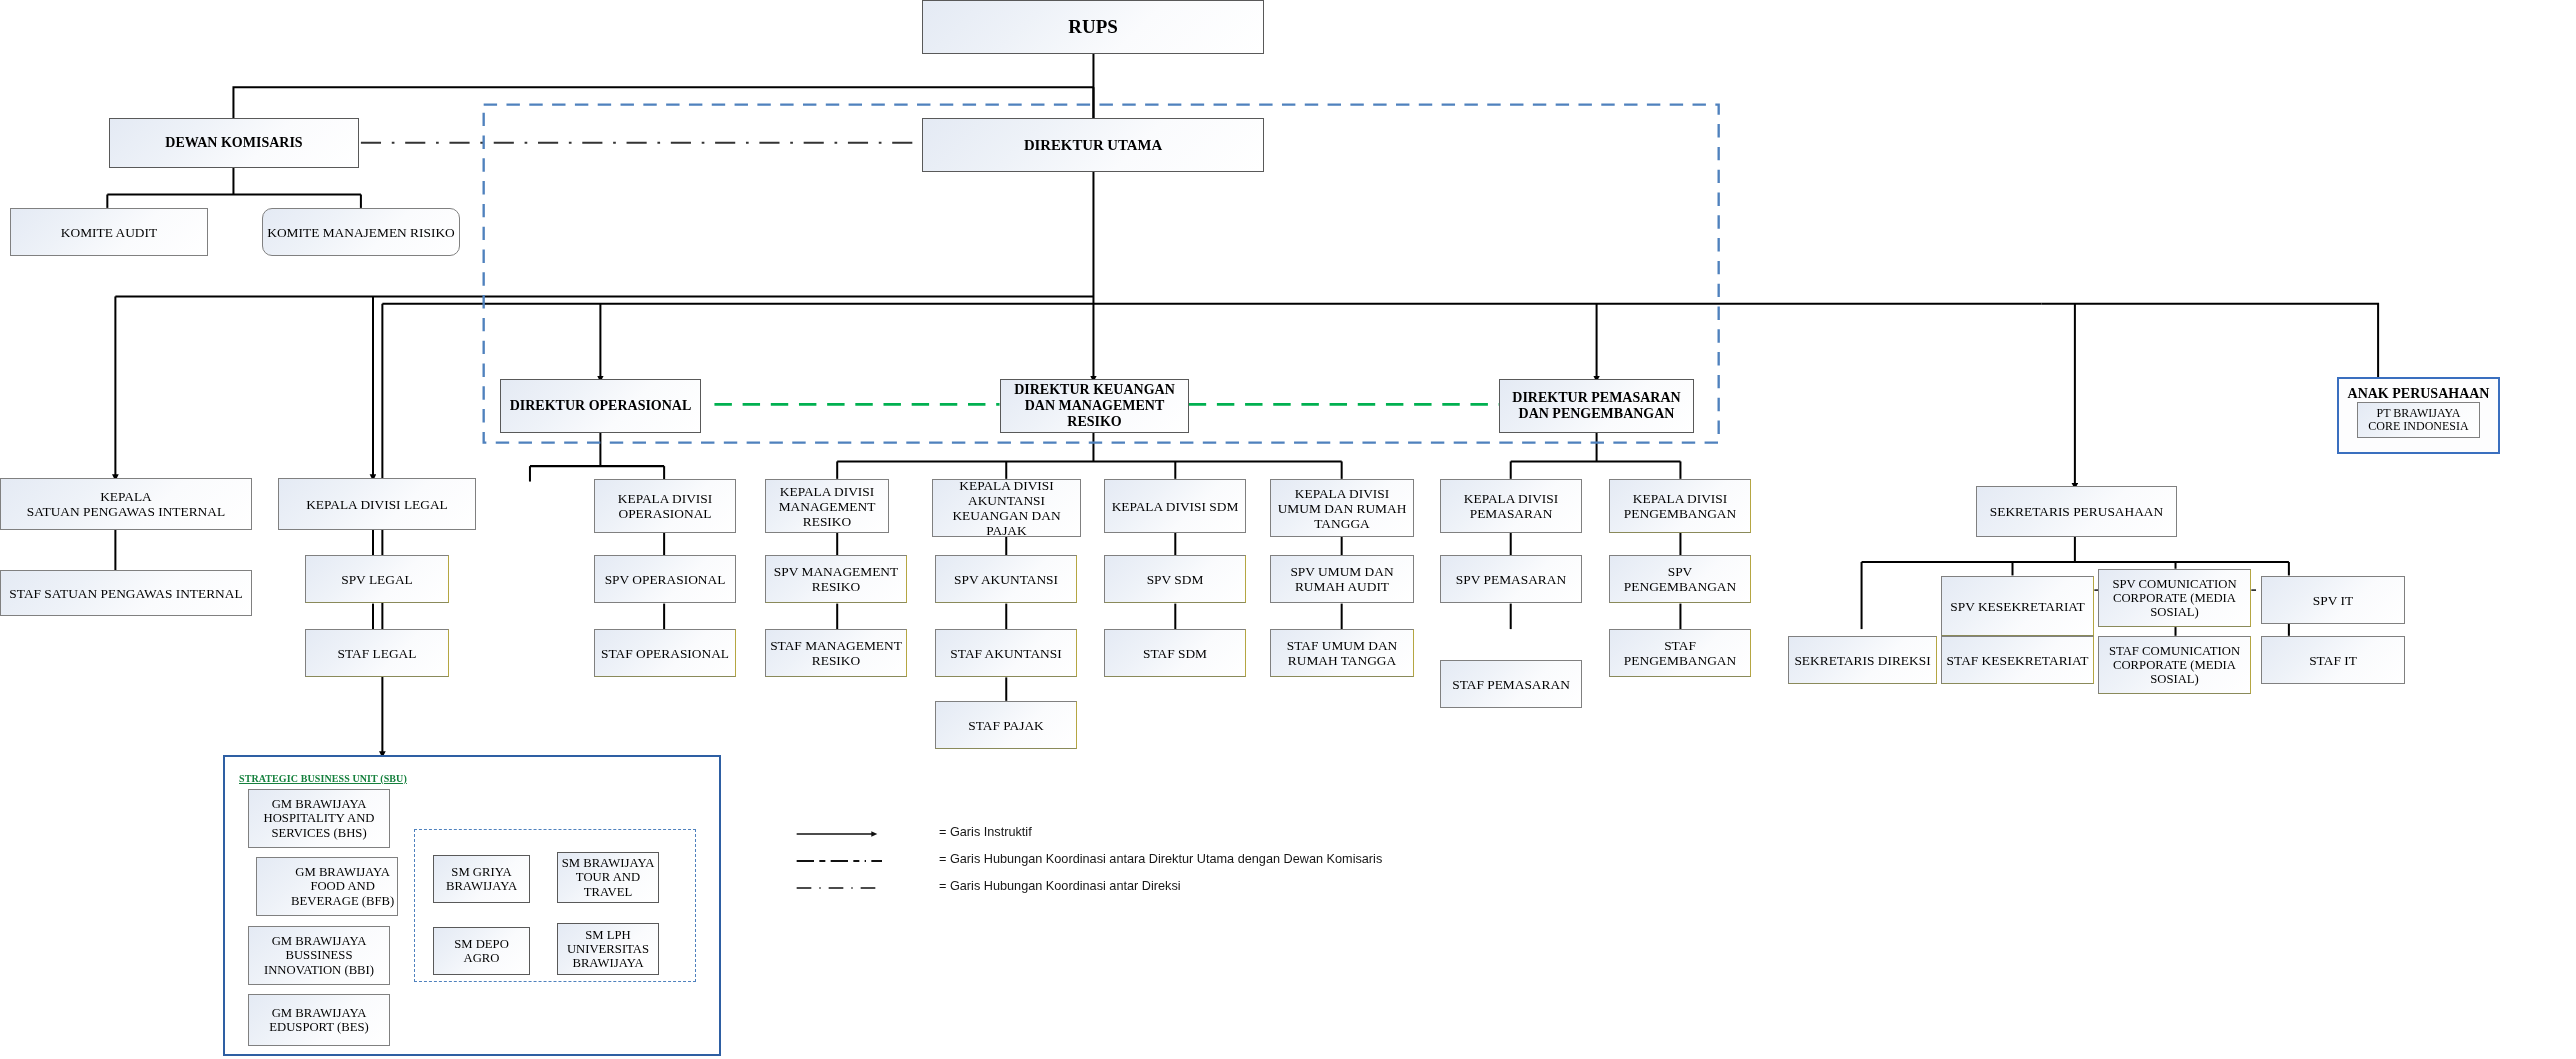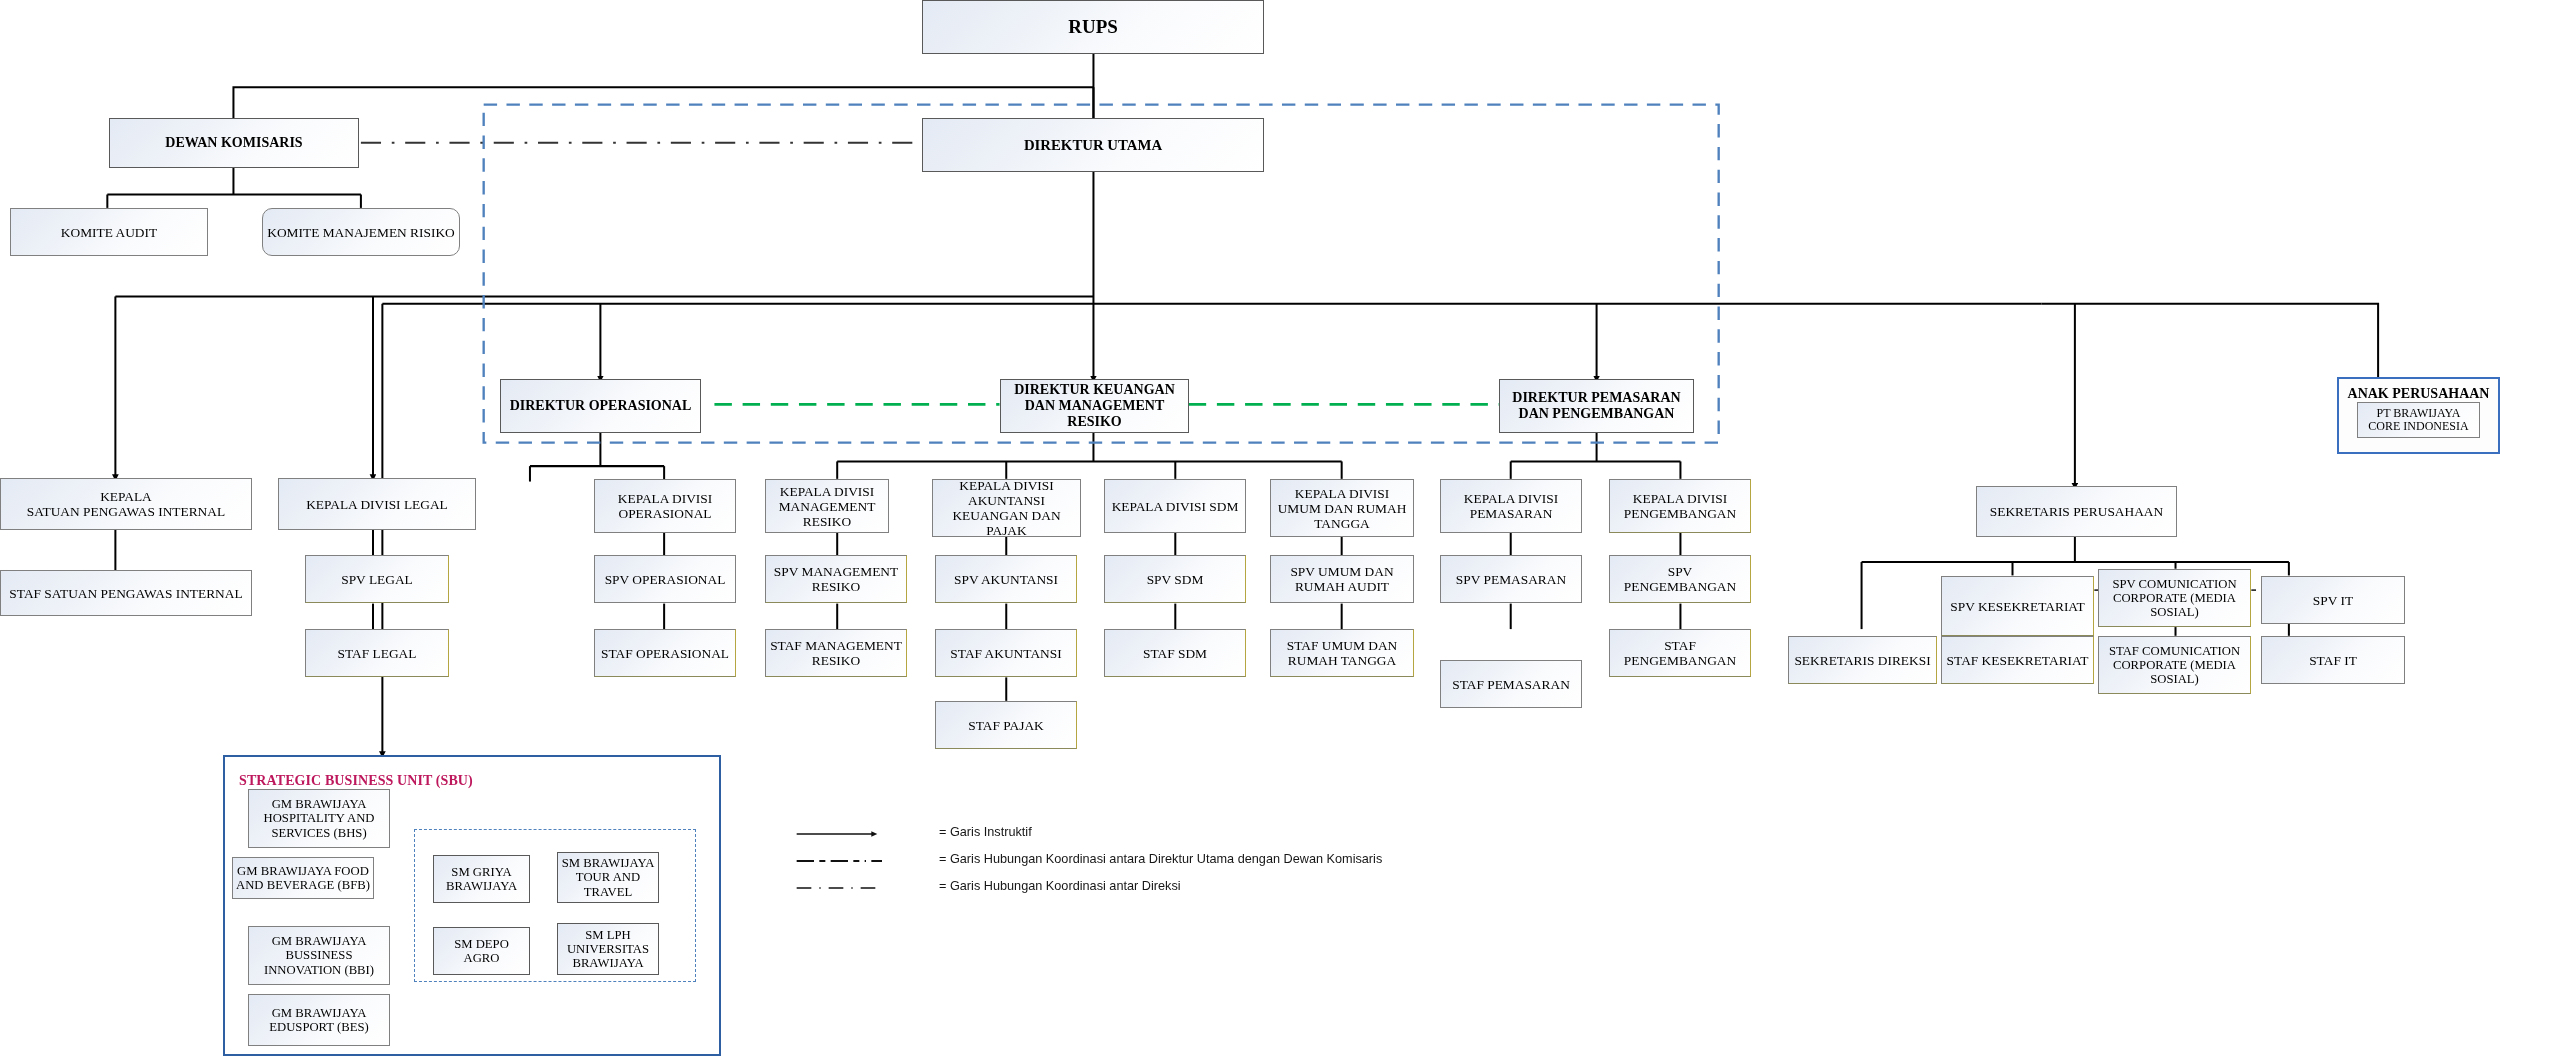--- a/index.html
+++ b/index.html
@@ -29,22 +29,22 @@
   .fs28{font-size:19px;}
   .fs22{font-size:14.8px;}
   .fs21{font-size:14px;}
   .fs20{font-size:13.4px;}
   .fs19{font-size:12.7px;}
   .fs18{font-size:12px;}
 
   
   .sbu-outer{position:absolute;z-index:2;box-sizing:border-box;
              border:2px solid #2e5fa3;background:#ffffff;}
-  .sbu-title{position:absolute;z-index:4;font-weight:bold;font-size:14px;
-             letter-spacing:0.1px;color:#be185d;}
+  .sbu-title{position:absolute;z-index:4;font-weight:bold;font-size:10px;
+             letter-spacing:0.1px;color:#15803d;text-decoration:underline;}
   .sbu-dash{position:absolute;z-index:3;box-sizing:border-box;
             border:1.3px dashed #4f81bd;background:transparent;}
 
   
   .anak-outer{position:absolute;z-index:2;box-sizing:border-box;
               border:2px solid #3a6fbf;background:#fdfdfe;}
   .anak-title{position:absolute;z-index:4;font-weight:bold;font-size:14px;
               width:100%;text-align:center;color:#000;}
 
   
@@ -321,21 +321,21 @@
   </div>
 
   <div class="sbu-outer" style="left:223px;top:755px;width:498px;height:301px;"></div>
   <div class="sbu-title" style="left:239px;top:773px;">STRATEGIC BUSINESS UNIT (SBU)</div>
 
   <div class="sbu-dash" style="left:414px;top:829px;width:282px;height:153px;"></div>
 
   <div class="box" style="left:248px;top:789px;width:142px;height:59px;">
     <span class="fs19">GM BRAWIJAYA HOSPITALITY AND SERVICES (BHS)</span>
   </div>
-  <div class="box" style="left:232px;top:857px;width:142px;height:42px;">
+  <div class="box" style="left:256px;top:857px;width:142px;height:59px;padding-left:34px;">
     <span class="fs19">GM BRAWIJAYA FOOD AND BEVERAGE (BFB)</span>
   </div>
   <div class="box" style="left:248px;top:926px;width:142px;height:59px;">
     <span class="fs19">GM BRAWIJAYA BUSSINESS INNOVATION (BBI)</span>
   </div>
   <div class="box" style="left:248px;top:994px;width:142px;height:52px;">
     <span class="fs19">GM BRAWIJAYA EDUSPORT (BES)</span>
   </div>
 
   <div class="box b-dark" style="left:433px;top:855px;width:97px;height:48px;">

